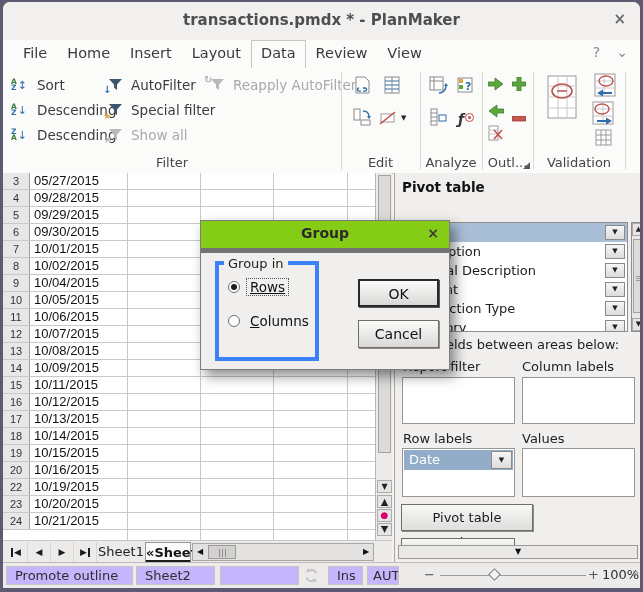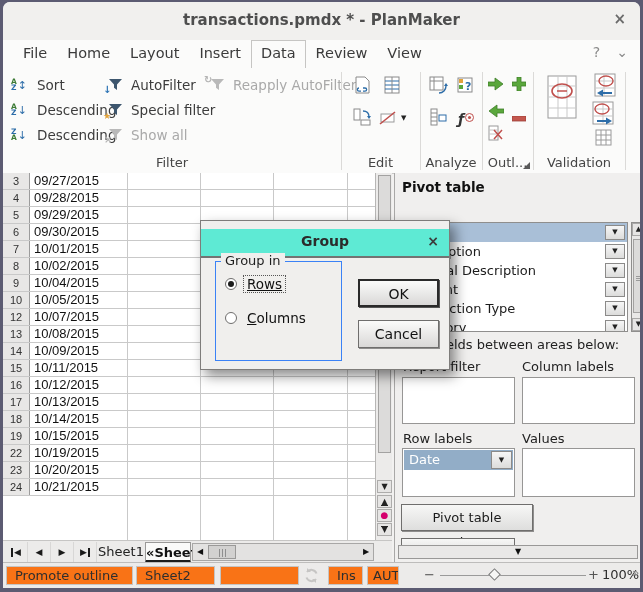--- a/index.html
+++ b/index.html
@@ -116,39 +116,39 @@
               border:1px solid #6f6e6d;box-shadow:1px 1px 0 #8f8e8d;box-sizing:border-box;text-align:center;
               line-height:25px;font-size:13px;color:#1c1c1c;}
   .p-sliver{position:absolute;left:6px;top:365px;width:114px;height:7px;background:linear-gradient(#f7f7f6,#eeeeed);
             border:1px solid #6f6e6d;border-bottom:none;box-sizing:border-box;overflow:hidden;}
   .p-strip{position:absolute;left:3px;top:372px;width:240px;height:14px;background:#e9e8e7;border:1px solid #999897;
            box-sizing:border-box;text-align:center;line-height:12px;font-size:8px;color:#111;}
 
   
   .dialog{position:absolute;left:197px;top:218px;width:250px;height:150px;background:#f0efed;
           border:1px solid #7e7c7a;box-shadow:5px 6px 12px rgba(0,0,0,.45);box-sizing:border-box;z-index:20;}
-  .dlg-titlebar{position:absolute;left:0;top:0;right:0;height:27px;background:#5eead4;border-bottom:2px solid #737373;margin-top:8px;}
+  .dlg-titlebar{position:absolute;left:0;top:0;right:0;height:27px;background:#84cc16;border-bottom:5px solid #737373;}
   .dlg-title{position:absolute;left:0;right:0;top:4px;text-align:center;font-size:14px;font-weight:bold;color:#2b2b2b;}
   .dlg-close{position:absolute;right:10px;top:4px;font-size:14px;font-weight:bold;color:#3c3c3c;}
-  .fieldset{position:absolute;left:14px;top:40px;width:127px;height:100px;border:1px solid #3b82f6;box-sizing:border-box;}
+  .fieldset{position:absolute;left:14px;top:40px;width:104px;height:100px;border:4px solid #3b82f6;box-sizing:border-box;}
   .legend{position:absolute;left:5px;top:-9px;background:#f0efed;padding:0 4px;font-size:13px;color:#1e1e1e;}
   .radio-row{position:absolute;left:9px;display:flex;align-items:center;gap:7px;}
   .rdo{width:12px;height:12px;border:1px solid #6f6e6d;border-radius:50%;background:#fff;position:relative;box-sizing:border-box;flex:0 0 12px;}
   .rdo.on::after{content:"";position:absolute;left:2px;top:2px;width:6px;height:6px;background:#1c1c1c;border-radius:50%;}
   .rlabel{font-size:13.5px;color:#111;display:inline-block;padding:0 3px;}
   .rlabel::first-letter{text-decoration:underline;}
   .rlabel.focus{outline:1px dotted #555;text-decoration:underline;}
   .dlg-btn{position:absolute;left:157px;width:81px;height:28px;background:linear-gradient(#fbfbfa,#d9d8d7);
            text-align:center;font-size:14px;color:#111;line-height:26px;box-sizing:border-box;}
   .dlg-ok{top:58px;border:2px solid #2a2a2a;box-shadow:1px 1px 0 #555;}
   .dlg-cancel{top:99px;border:1px solid #6f6e6d;box-shadow:1px 1px 0 #8f8e8d;}
 
   
   .statusbar{position:absolute;left:0;top:560px;width:637px;height:26px;background:#ecebea;border-top:1px solid #bdbcbb;box-sizing:border-box;}
-  .scell{position:absolute;top:3px;height:19px;background:#f97316;border:1px solid #c5c4c3;box-sizing:border-box;
+  .scell{position:absolute;top:3px;height:19px;background:#c4b5fd;border:1px solid #c5c4c3;box-sizing:border-box;
          font-size:13px;color:#2e2e2e;line-height:17px;padding-left:8px;overflow:hidden;white-space:nowrap;}
   .sync{position:absolute;left:300px;top:4px;}
   .zminus{position:absolute;left:421px;top:4px;font-size:13px;color:#555;}
   .ztrack{position:absolute;left:437px;top:12px;width:146px;height:1px;background:#9a9a9a;}
   .zthumb{position:absolute;left:487px;top:7px;width:9px;height:9px;background:#f6f6f5;border:1px solid #777;
           transform:rotate(45deg);box-sizing:border-box;}
   .zplus{position:absolute;left:585px;top:4px;font-size:13px;color:#555;}
   .zval{position:absolute;left:599px;top:4px;font-size:13px;color:#2e2e2e;}
   .zmore{position:absolute;left:629px;top:3px;font-size:12px;color:#8a8a8a;}
 </style>
@@ -160,22 +160,22 @@
 
   <div class="titlebar">
     <div class="title">transactions.pmdx * - PlanMaker</div>
     <div class="win-close">×</div>
   </div>
 
   <div class="menubar">
     <div class="menu-items">
       <span class="mi">File</span>
       <span class="mi">Home</span>
+      <span class="mi">Insert</span>
       <span class="mi">Layout</span>
-      <span class="mi">Insert</span>
       <span class="mi active">Data</span>
       <span class="mi">Review</span>
       <span class="mi">View</span>
     </div>
     <div class="menu-right">
       <span>?</span>
       <span>⌄</span>
     </div>
   </div>
 
@@ -384,21 +384,21 @@
       </span>
       <div class="rg-label">Validation</div>
     </div>
     <div class="rib-sep" style="left:622px;"></div>
   </div>
 
   <div class="gridarea">
     <div>
           <div class="grow">
             <div class="gnum">3</div>
-            <div class="gdate">09/27/2015</div>
+            <div class="gdate">05/27/2015</div>
           </div>
           <div class="grow">
             <div class="gnum">4</div>
             <div class="gdate">09/28/2015</div>
           </div>
           <div class="grow">
             <div class="gnum">5</div>
             <div class="gdate">09/29/2015</div>
           </div>
           <div class="grow">
@@ -415,20 +415,24 @@
           </div>
           <div class="grow">
             <div class="gnum">9</div>
             <div class="gdate">10/04/2015</div>
           </div>
           <div class="grow">
             <div class="gnum">10</div>
             <div class="gdate">10/05/2015</div>
           </div>
           <div class="grow">
+            <div class="gnum">11</div>
+            <div class="gdate">10/06/2015</div>
+          </div>
+          <div class="grow">
             <div class="gnum">12</div>
             <div class="gdate">10/07/2015</div>
           </div>
           <div class="grow">
             <div class="gnum">13</div>
             <div class="gdate">10/08/2015</div>
           </div>
           <div class="grow">
             <div class="gnum">14</div>
             <div class="gdate">10/09/2015</div>
@@ -445,20 +449,24 @@
             <div class="gnum">17</div>
             <div class="gdate">10/13/2015</div>
           </div>
           <div class="grow">
             <div class="gnum">18</div>
             <div class="gdate">10/14/2015</div>
           </div>
           <div class="grow">
             <div class="gnum">19</div>
             <div class="gdate">10/15/2015</div>
+          </div>
+          <div class="grow">
+            <div class="gnum">20</div>
+            <div class="gdate">10/16/2015</div>
           </div>
           <div class="grow">
             <div class="gnum">22</div>
             <div class="gdate">10/19/2015</div>
           </div>
           <div class="grow">
             <div class="gnum">23</div>
             <div class="gdate">10/20/2015</div>
           </div>
           <div class="grow">

